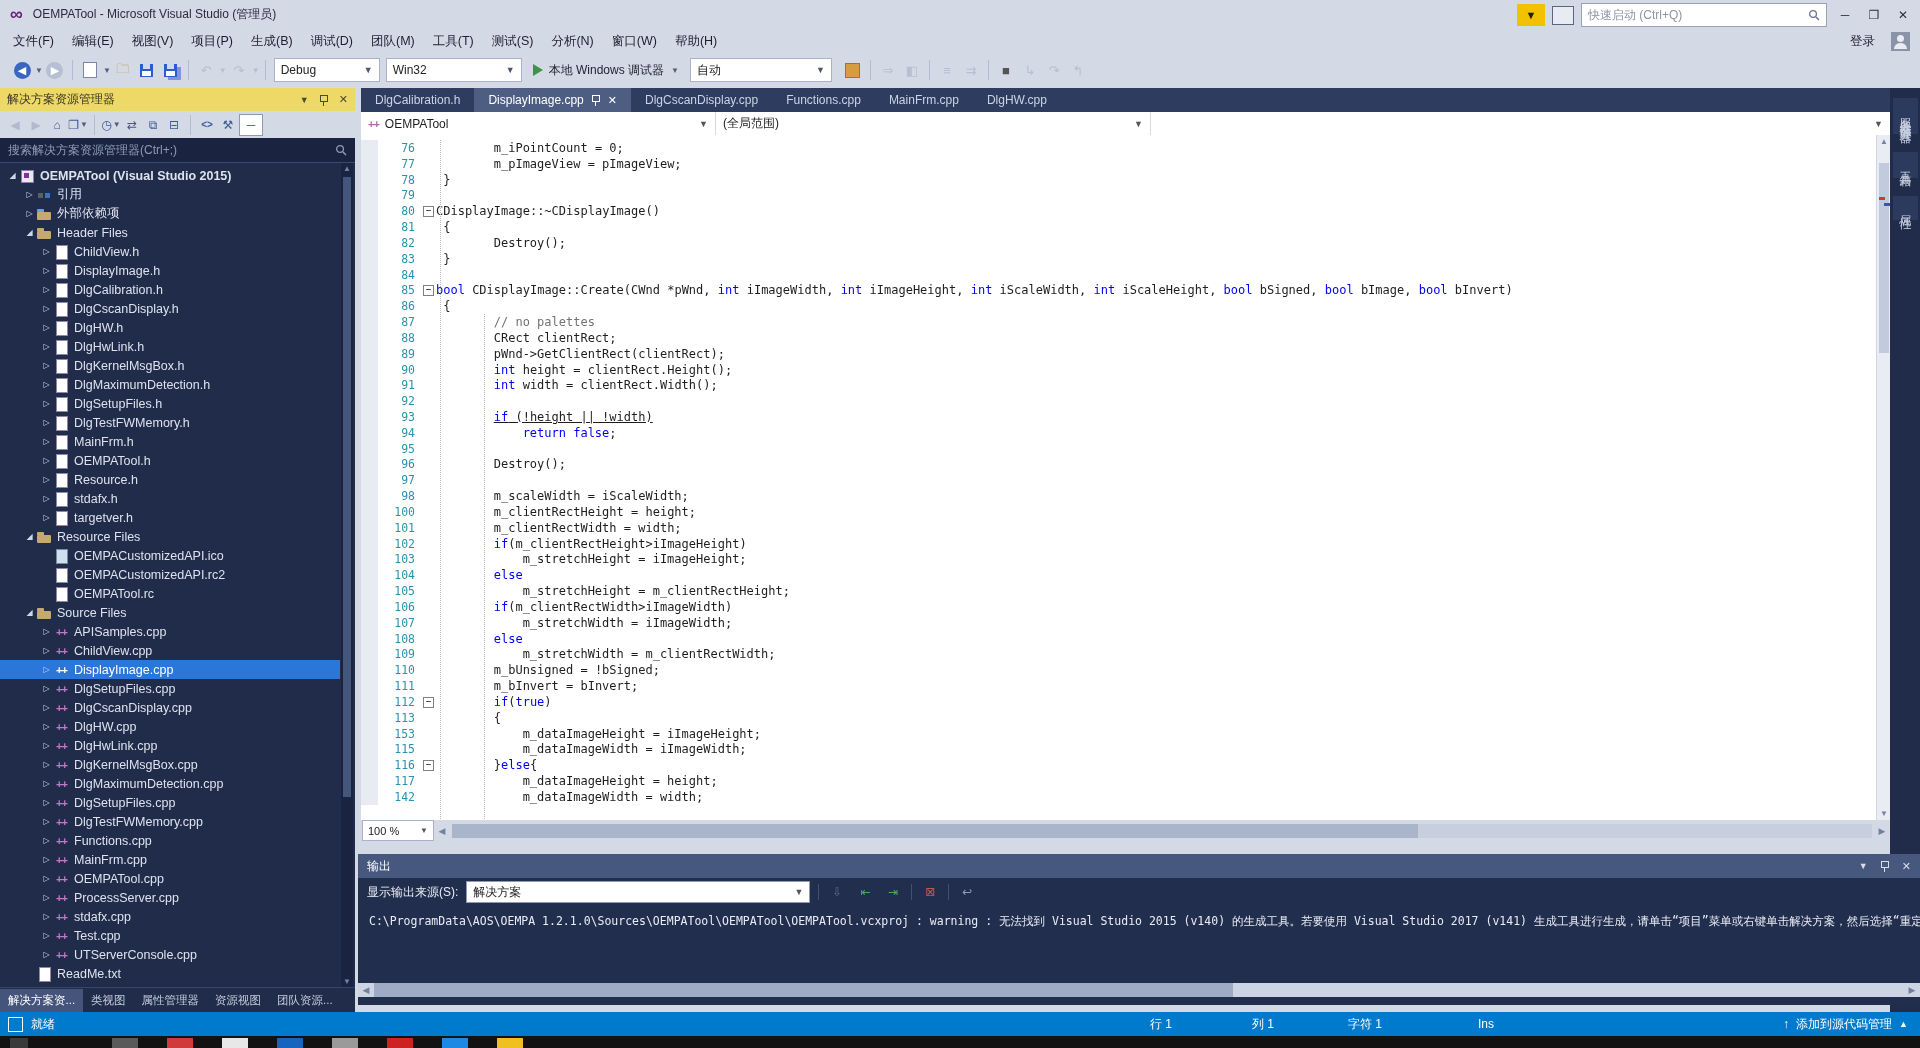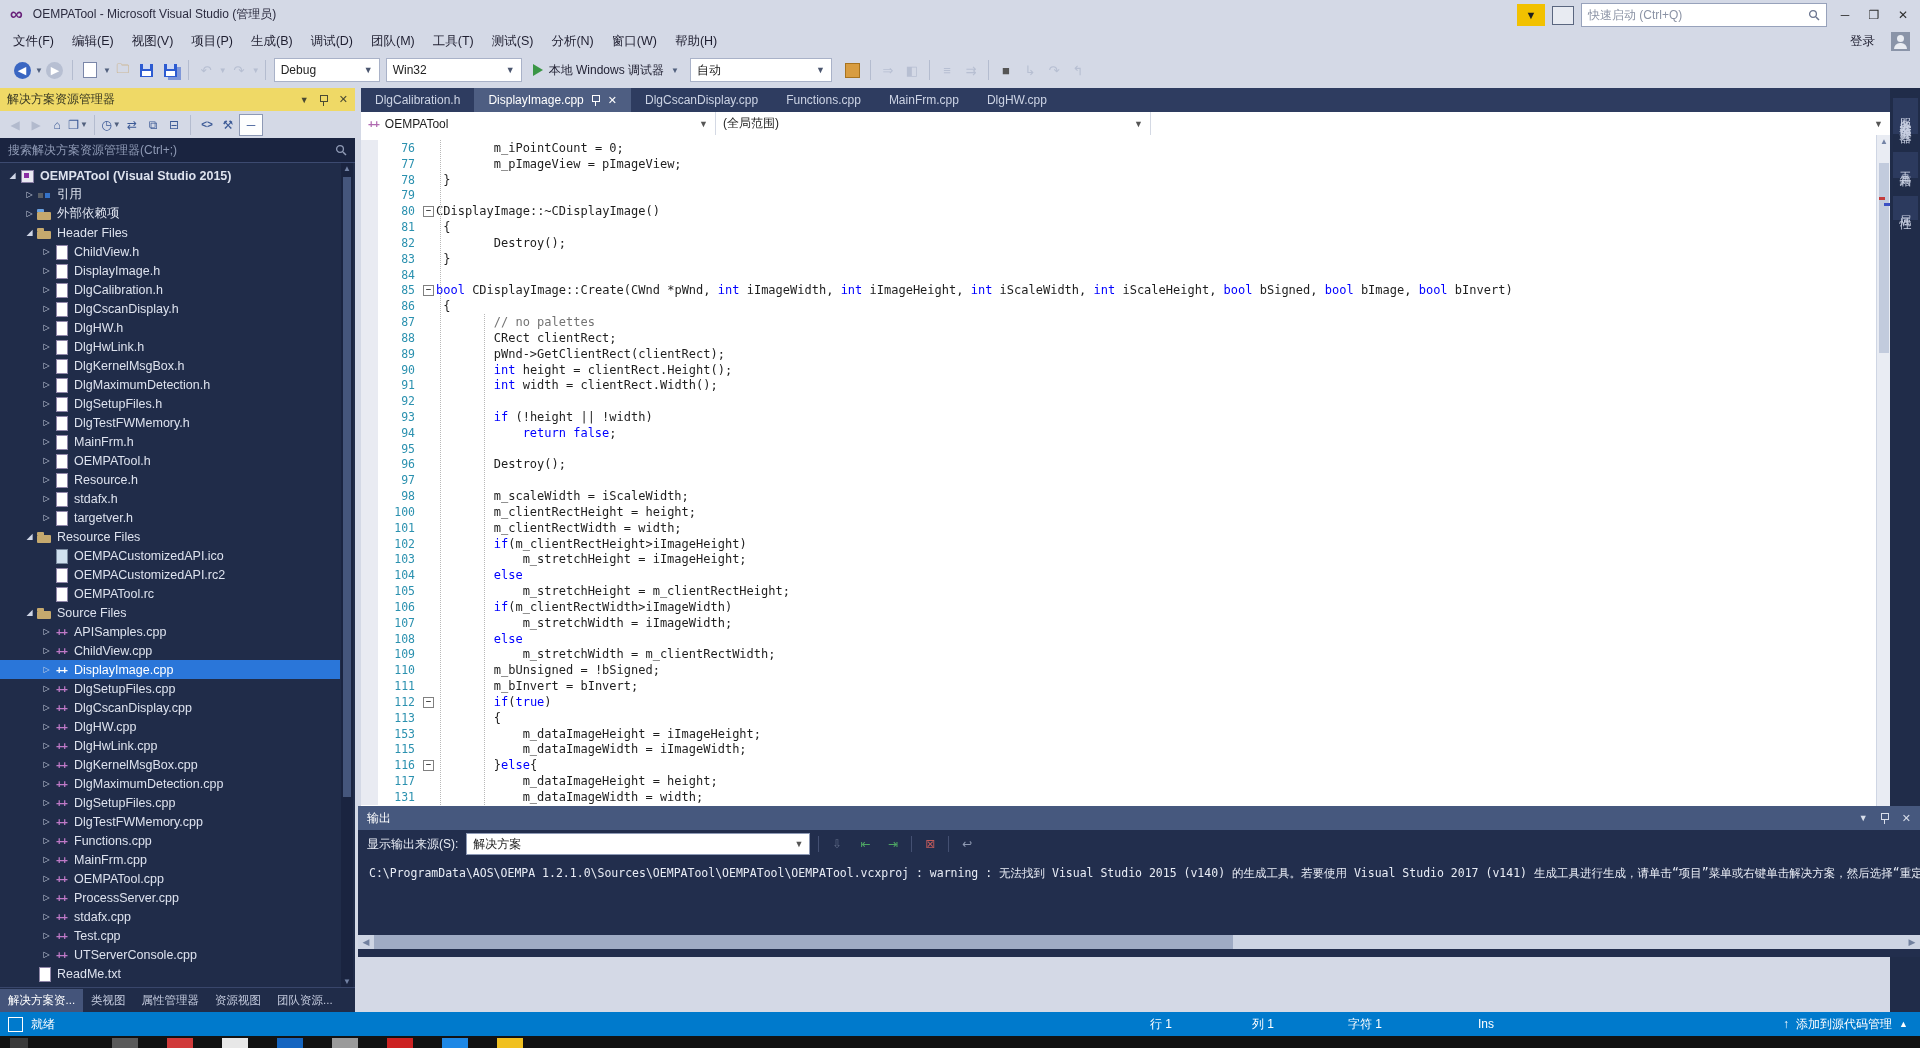--- a/index.html
+++ b/index.html
@@ -106,21 +106,21 @@
   .zoom-combo{width:60px;height:19px;background:#fff;border:1px solid #a9b2c8;font-size:11px;display:flex;justify-content:space-between;align-items:center;padding:0 5px;margin-left:1px;color:#222}
   .hs-arr{width:16px;text-align:center;color:#72819f;font-size:9px}
   .hs-track{flex:1;height:14px;background:#c7cfdf;position:relative;margin:0 2px}
   .hs-thumb{position:absolute;left:0;top:0;height:14px;width:68%;background:#a9b5cb}
 
   
   .rstrip{position:absolute;left:1890px;top:88px;width:30px;height:924px;background:#202c49;display:flex;flex-direction:column;align-items:center;gap:18px;padding-top:10px}
   .rtab{writing-mode:vertical-rl;color:#c9d0e2;font-size:12px;background:#2c3a5e;padding:10px 4px;letter-spacing:2px}
 
   
-  .output{position:absolute;left:358px;top:806px;width:1562px;height:151px;background:#222e4d}
+  .output{position:absolute;left:358px;top:854px;width:1562px;height:151px;background:#222e4d}
   .out-header{height:24px;background:#46587e;color:#fff;display:flex;align-items:center;justify-content:space-between;padding:0 9px;font-size:12px}
   .out-h-ics{display:flex;gap:12px;align-items:center;color:#d8deea}
   .out-toolbar{height:28px;display:flex;align-items:center;gap:8px;padding:0 9px;color:#e8ecf5}
   .out-combo{width:330px;height:20px;background:#fff;border:1px solid #8d99b5;color:#1e1e1e;display:flex;align-items:center;justify-content:space-between;padding:0 6px}
   .oti{width:20px;height:20px;display:flex;align-items:center;justify-content:center;color:#8f9ab3;font-size:12px}
   .osep{width:1px;height:16px;background:#445072}
   .out-body{font-family:"DejaVu Sans Mono","Liberation Mono",monospace;font-size:11.5px;color:#e8ecf5;padding:8px 11px;white-space:nowrap;overflow:hidden}
   .out-scroll{position:absolute;left:0;top:129px;width:100%;height:14px;background:#cdd4e3;display:flex;align-items:center}
   .out-thumb{height:14px;width:55%;background:#9fabc4}
 
@@ -552,21 +552,21 @@
       <div class="cl"><span class="cl-bp"></span><span class="cl-num">83</span><span class="cl-fold"></span><span style="padding-left: 7.22px;"><span>}</span></span></div>
       <div class="cl"><span class="cl-bp"></span><span class="cl-num">84</span><span class="cl-fold"></span><span style="padding-left: 0px;"></span></div>
       <div class="cl"><span class="cl-bp"></span><span class="cl-num">85</span><span class="cl-fold"><span class="fbox">−</span></span><span style="padding-left: 0px;"><span class="kw">bool</span><span> CDisplayImage::Create(CWnd *pWnd, </span><span class="kw">int</span><span> iImageWidth, </span><span class="kw">int</span><span> iImageHeight, </span><span class="kw">int</span><span> iScaleWidth, </span><span class="kw">int</span><span> iScaleHeight, </span><span class="kw">bool</span><span> bSigned, </span><span class="kw">bool</span><span> bImage, </span><span class="kw">bool</span><span> bInvert)</span></span></div>
       <div class="cl"><span class="cl-bp"></span><span class="cl-num">86</span><span class="cl-fold"></span><span style="padding-left: 7.22px;"><span>{</span></span></div>
       <div class="cl"><span class="cl-bp"></span><span class="cl-num">87</span><span class="cl-fold"></span><span style="padding-left: 57.76px;"><span class="com">// no palettes</span></span></div>
       <div class="cl"><span class="cl-bp"></span><span class="cl-num">88</span><span class="cl-fold"></span><span style="padding-left: 57.76px;"><span>CRect clientRect;</span></span></div>
       <div class="cl"><span class="cl-bp"></span><span class="cl-num">89</span><span class="cl-fold"></span><span style="padding-left: 57.76px;"><span>pWnd-&gt;GetClientRect(clientRect);</span></span></div>
       <div class="cl"><span class="cl-bp"></span><span class="cl-num">90</span><span class="cl-fold"></span><span style="padding-left: 57.76px;"><span class="kw">int</span><span> height = clientRect.Height();</span></span></div>
       <div class="cl"><span class="cl-bp"></span><span class="cl-num">91</span><span class="cl-fold"></span><span style="padding-left: 57.76px;"><span class="kw">int</span><span> width = clientRect.Width();</span></span></div>
       <div class="cl"><span class="cl-bp"></span><span class="cl-num">92</span><span class="cl-fold"></span><span style="padding-left: 0px;"></span></div>
-      <div class="cl"><span class="cl-bp"></span><span class="cl-num">93</span><span class="cl-fold"></span><span style="padding-left: 57.76px;"><span class="kw">if</span><span> (!height || !width)</span></span></div>
+      <div class="cl"><span class="cl-bp"></span><span class="cl-num">93</span><span class="cl-fold"></span><span style="padding-left: 57.76px; text-decoration: underline;"><span class="kw">if</span><span> (!height || !width)</span></span></div>
       <div class="cl"><span class="cl-bp"></span><span class="cl-num">94</span><span class="cl-fold"></span><span style="padding-left: 86.64px;"><span class="kw">return false</span><span>;</span></span></div>
       <div class="cl"><span class="cl-bp"></span><span class="cl-num">95</span><span class="cl-fold"></span><span style="padding-left: 0px;"></span></div>
       <div class="cl"><span class="cl-bp"></span><span class="cl-num">96</span><span class="cl-fold"></span><span style="padding-left: 57.76px;"><span>Destroy();</span></span></div>
       <div class="cl"><span class="cl-bp"></span><span class="cl-num">97</span><span class="cl-fold"></span><span style="padding-left: 0px;"></span></div>
       <div class="cl"><span class="cl-bp"></span><span class="cl-num">98</span><span class="cl-fold"></span><span style="padding-left: 57.76px;"><span>m_scaleWidth = iScaleWidth;</span></span></div>
       <div class="cl"><span class="cl-bp"></span><span class="cl-num">100</span><span class="cl-fold"></span><span style="padding-left: 57.76px;"><span>m_clientRectHeight = height;</span></span></div>
       <div class="cl"><span class="cl-bp"></span><span class="cl-num">101</span><span class="cl-fold"></span><span style="padding-left: 57.76px;"><span>m_clientRectWidth = width;</span></span></div>
       <div class="cl"><span class="cl-bp"></span><span class="cl-num">102</span><span class="cl-fold"></span><span style="padding-left: 57.76px;"><span class="kw">if</span><span>(m_clientRectHeight&gt;iImageHeight)</span></span></div>
       <div class="cl"><span class="cl-bp"></span><span class="cl-num">103</span><span class="cl-fold"></span><span style="padding-left: 86.64px;"><span>m_stretchHeight = iImageHeight;</span></span></div>
       <div class="cl"><span class="cl-bp"></span><span class="cl-num">104</span><span class="cl-fold"></span><span style="padding-left: 57.76px;"><span class="kw">else</span></span></div>
@@ -576,21 +576,21 @@
       <div class="cl"><span class="cl-bp"></span><span class="cl-num">108</span><span class="cl-fold"></span><span style="padding-left: 57.76px;"><span class="kw">else</span></span></div>
       <div class="cl"><span class="cl-bp"></span><span class="cl-num">109</span><span class="cl-fold"></span><span style="padding-left: 86.64px;"><span>m_stretchWidth = m_clientRectWidth;</span></span></div>
       <div class="cl"><span class="cl-bp"></span><span class="cl-num">110</span><span class="cl-fold"></span><span style="padding-left: 57.76px;"><span>m_bUnsigned = !bSigned;</span></span></div>
       <div class="cl"><span class="cl-bp"></span><span class="cl-num">111</span><span class="cl-fold"></span><span style="padding-left: 57.76px;"><span>m_bInvert = bInvert;</span></span></div>
       <div class="cl"><span class="cl-bp"></span><span class="cl-num">112</span><span class="cl-fold"><span class="fbox">−</span></span><span style="padding-left: 57.76px;"><span class="kw">if</span><span>(</span><span class="kw">true</span><span>)</span></span></div>
       <div class="cl"><span class="cl-bp"></span><span class="cl-num">113</span><span class="cl-fold"></span><span style="padding-left: 57.76px;"><span>{</span></span></div>
       <div class="cl"><span class="cl-bp"></span><span class="cl-num">153</span><span class="cl-fold"></span><span style="padding-left: 86.64px;"><span>m_dataImageHeight = iImageHeight;</span></span></div>
       <div class="cl"><span class="cl-bp"></span><span class="cl-num">115</span><span class="cl-fold"></span><span style="padding-left: 86.64px;"><span>m_dataImageWidth = iImageWidth;</span></span></div>
       <div class="cl"><span class="cl-bp"></span><span class="cl-num">116</span><span class="cl-fold"><span class="fbox">−</span></span><span style="padding-left: 57.76px;"><span>}</span><span class="kw">else</span><span>{</span></span></div>
       <div class="cl"><span class="cl-bp"></span><span class="cl-num">117</span><span class="cl-fold"></span><span style="padding-left: 86.64px;"><span>m_dataImageHeight = height;</span></span></div>
-      <div class="cl"><span class="cl-bp"></span><span class="cl-num">131</span><span class="cl-fold"></span><span style="padding-left: 86.64px;"><span>m_dataImageWidth = width;</span></span></div>
+      <div class="cl"><span class="cl-bp"></span><span class="cl-num">142</span><span class="cl-fold"></span><span style="padding-left: 86.64px;"><span>m_dataImageWidth = width;</span></span></div>
       <div class="iguide" style="left: 79.22px; top: 5px; height: 680.69px;"></div>
       <div class="iguide" style="left: 122.54px; top: 179.13px; height: 506.56px;"></div>
     </div>
 
   <div class="vscroll">
     <span class="varr" style="top:0">▲</span>
     <div class="vthumb"></div>
     <div class="vmark-r"></div>
     <div class="vmark-b"></div>
     <span class="varr" style="bottom:0;top:auto">▼</span>

